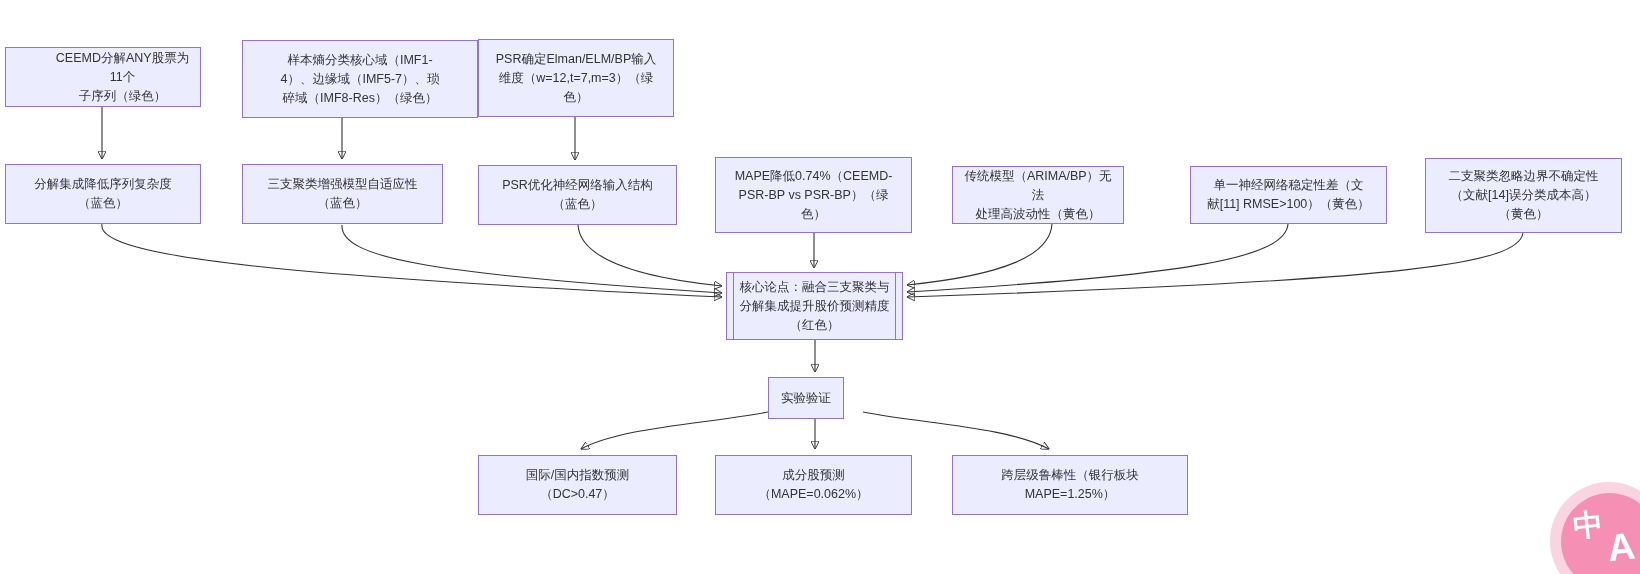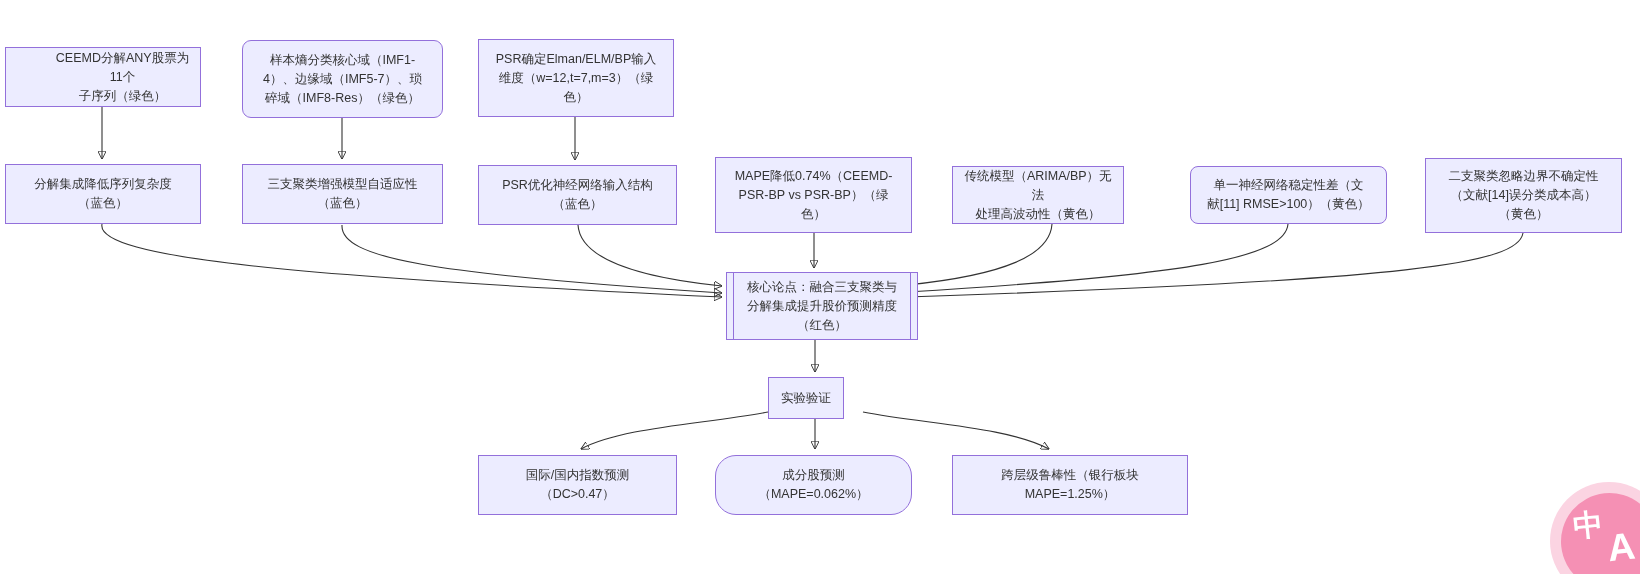--- a/index.html
+++ b/index.html
@@ -35,33 +35,33 @@
   
   .node-core::before,.node-core::after{
     content:"";position:absolute;top:0;bottom:0;width:0;
     border-left:1px solid var(--node-border);
   }
   .node-core::before{left:6px;}
   .node-core::after{right:6px;}
 
   
   .n-ceemd       {left:5px;   top:47px;  width:196px; height:60px;padding-left:45px;}
-  .n-entropy     {left:242px; top:40px;  width:201px; height:78px;border-radius:9px;}
+  .n-entropy     {left:242px; top:40px;  width:236px; height:78px;}
   .n-psr-dim     {left:478px; top:39px;  width:196px; height:78px;}
   .n-decomp      {left:5px;   top:164px; width:196px; height:60px;padding-left:6px;}
   .n-threeway    {left:242px; top:164px; width:201px; height:60px;}
   .n-psr-opt     {left:478px; top:165px; width:199px; height:60px;}
   .n-mape        {left:715px; top:157px; width:197px; height:76px;}
   .n-traditional {left:952px; top:166px; width:172px; height:58px;}
-  .n-single-nn   {left:1190px;top:166px; width:197px; height:58px;border-radius:8px;}
+  .n-single-nn   {left:1190px;top:166px; width:197px; height:58px;}
   .n-twoway      {left:1425px;top:158px; width:197px; height:75px;justify-content:center;}
-  .n-core        {left:726px; top:272px; width:192px; height:68px;}
+  .n-core        {left:726px; top:272px; width:177px; height:68px;}
   .n-experiment  {left:768px; top:377px; width:76px;  height:42px;}
   .n-index-pred  {left:478px; top:455px; width:199px; height:60px;}
-  .n-stock-pred  {left:715px; top:455px; width:197px; height:60px;border-radius:21px;}
+  .n-stock-pred  {left:715px; top:455px; width:197px; height:60px;}
   .n-robustness  {left:952px; top:455px; width:236px; height:60px;}
 
   
   .badge{
     position:absolute;right:-28px;bottom:-26px;
     width:118px;height:118px;border-radius:50%;
     background:var(--badge-halo);
     display:flex;align-items:center;justify-content:center;
     cursor:pointer;
   }

